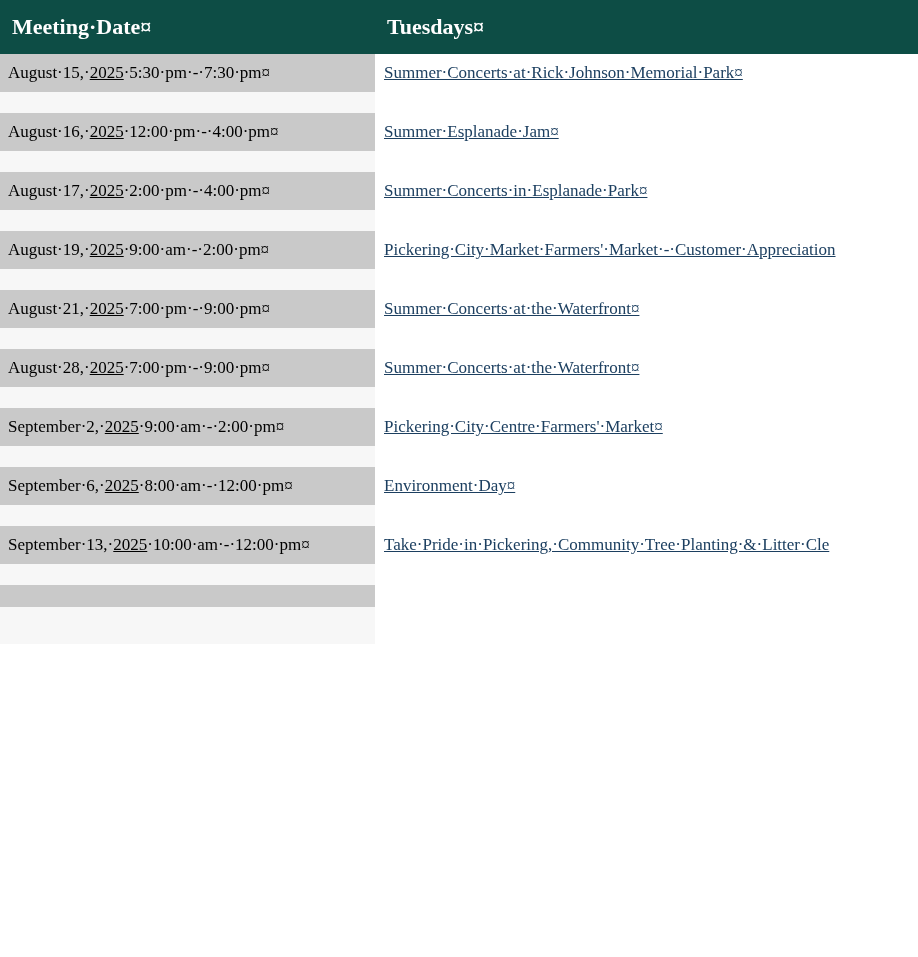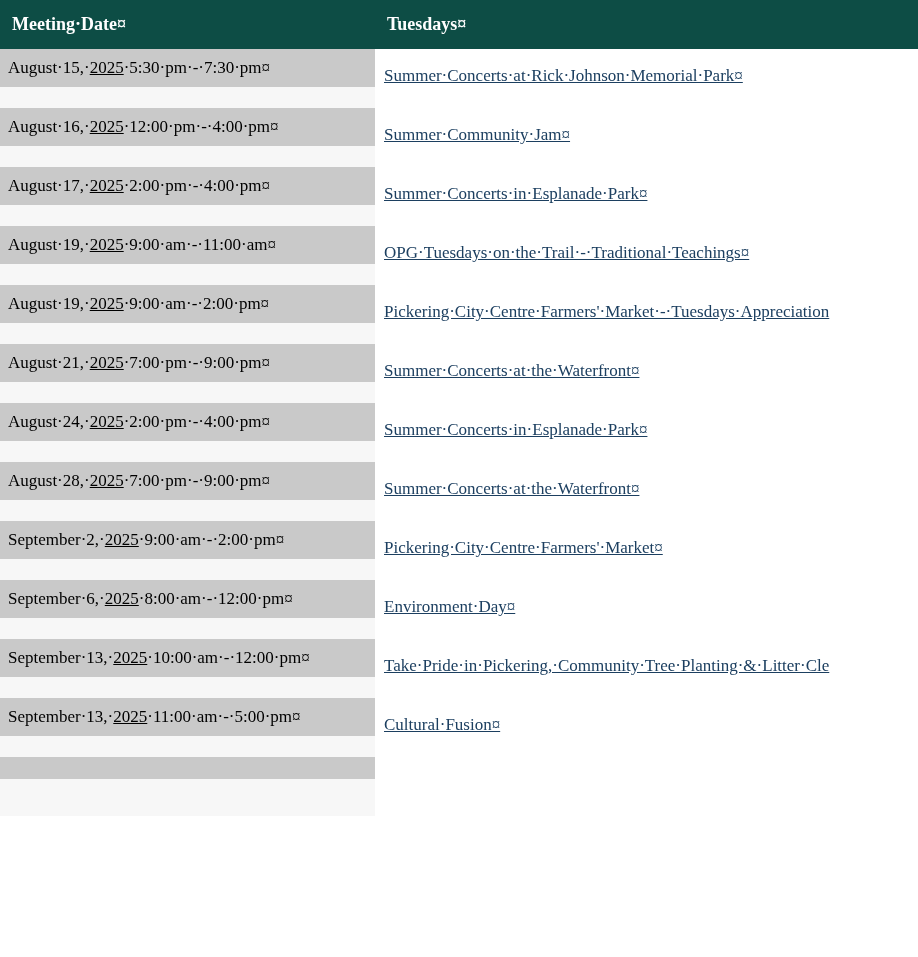--- a/index.html
+++ b/index.html
@@ -21,21 +21,21 @@
     table-layout: fixed;
   }
   table.meetings col.c-date { width: 375px; }
   table.meetings col.c-meeting { width: 543px; }
 
   thead th {
     background: #0d4d45;
     color: #ffffff;
     text-align: left;
     font-weight: bold;
-    font-size: 18px;
+    font-size: 22px;
     padding: 14px 10px 14px 12px;
     vertical-align: middle;
     border: none;
     white-space: nowrap;
   }
   tbody td {
     vertical-align: top;
     padding: 0;
     border: none;
   }
@@ -49,21 +49,21 @@
     overflow: hidden;
   }
   td.date-cell {
     background: #f7f7f7;
   }
   td.meeting-cell {
     background: #ffffff;
   }
   td.meeting-cell .cellwrap {
     background: transparent;
-    padding: 16px 10px 9px 9px;
+    padding: 8px 10px 9px 9px;
   }
   tbody tr { height: 59px; }
   tbody tr td { height: 59px; }
 
   .yr {
     text-decoration: underline;
   }
   .mlink {
     color: #1c3f60;
     text-decoration: underline;
@@ -94,61 +94,45 @@
         </td>
       <td class="meeting-cell">
           <div class="cellwrap mlink">Summer·Concerts·at·Rick·Johnson·Memorial·Park¤</div>
         </td>
     </tr>
     <tr>
       <td class="date-cell">
           <div class="cellwrap">August·16,·<span class="yr">2025</span>·12:00·pm·-·4:00·pm¤</div>
         </td>
       <td class="meeting-cell">
-          <div class="cellwrap mlink">Summer·Community·Jam¤</div>
+          <div class="cellwrap mlink">Summer·Esplanade·Jam¤</div>
         </td>
     </tr>
     <tr>
       <td class="date-cell">
           <div class="cellwrap">August·17,·<span class="yr">2025</span>·2:00·pm·-·4:00·pm¤</div>
         </td>
       <td class="meeting-cell">
           <div class="cellwrap mlink">Summer·Concerts·in·Esplanade·Park¤</div>
         </td>
     </tr>
     <tr>
       <td class="date-cell">
-          <div class="cellwrap">August·19,·<span class="yr">2025</span>·9:00·am·-·11:00·am¤</div>
-        </td>
-      <td class="meeting-cell">
-          <div class="cellwrap mlink">OPG·Tuesdays·on·the·Trail·-·Traditional·Teachings¤</div>
-        </td>
-    </tr>
-    <tr>
-      <td class="date-cell">
           <div class="cellwrap">August·19,·<span class="yr">2025</span>·9:00·am·-·2:00·pm¤</div>
         </td>
       <td class="meeting-cell">
-          <div class="cellwrap mlink">Pickering·City·Centre·Farmers'·Market·-·Tuesdays·Appreciation</div>
+          <div class="cellwrap mlink">Pickering·City·Market·Farmers'·Market·-·Customer·Appreciation</div>
         </td>
     </tr>
     <tr>
       <td class="date-cell">
           <div class="cellwrap">August·21,·<span class="yr">2025</span>·7:00·pm·-·9:00·pm¤</div>
         </td>
       <td class="meeting-cell">
           <div class="cellwrap mlink">Summer·Concerts·at·the·Waterfront¤</div>
-        </td>
-    </tr>
-    <tr>
-      <td class="date-cell">
-          <div class="cellwrap">August·24,·<span class="yr">2025</span>·2:00·pm·-·4:00·pm¤</div>
-        </td>
-      <td class="meeting-cell">
-          <div class="cellwrap mlink">Summer·Concerts·in·Esplanade·Park¤</div>
         </td>
     </tr>
     <tr>
       <td class="date-cell">
           <div class="cellwrap">August·28,·<span class="yr">2025</span>·7:00·pm·-·9:00·pm¤</div>
         </td>
       <td class="meeting-cell">
           <div class="cellwrap mlink">Summer·Concerts·at·the·Waterfront¤</div>
         </td>
     </tr>
@@ -169,28 +153,20 @@
         </td>
     </tr>
     <tr>
       <td class="date-cell">
           <div class="cellwrap">September·13,·<span class="yr">2025</span>·10:00·am·-·12:00·pm¤</div>
         </td>
       <td class="meeting-cell">
           <div class="cellwrap mlink">Take·Pride·in·Pickering,·Community·Tree·Planting·&amp;·Litter·Cle</div>
         </td>
     </tr>
-    <tr>
-      <td class="date-cell">
-          <div class="cellwrap">September·13,·<span class="yr">2025</span>·11:00·am·-·5:00·pm¤</div>
-        </td>
-      <td class="meeting-cell">
-          <div class="cellwrap mlink">Cultural·Fusion¤</div>
-        </td>
-    </tr>
     <tr class="tail">
       <td class="date-cell">
           <div class="cellwrap"></div>
         </td>
       <td class="meeting-cell">
           <div class="cellwrap"></div>
         </td>
     </tr>
   </tbody>
 </table>

